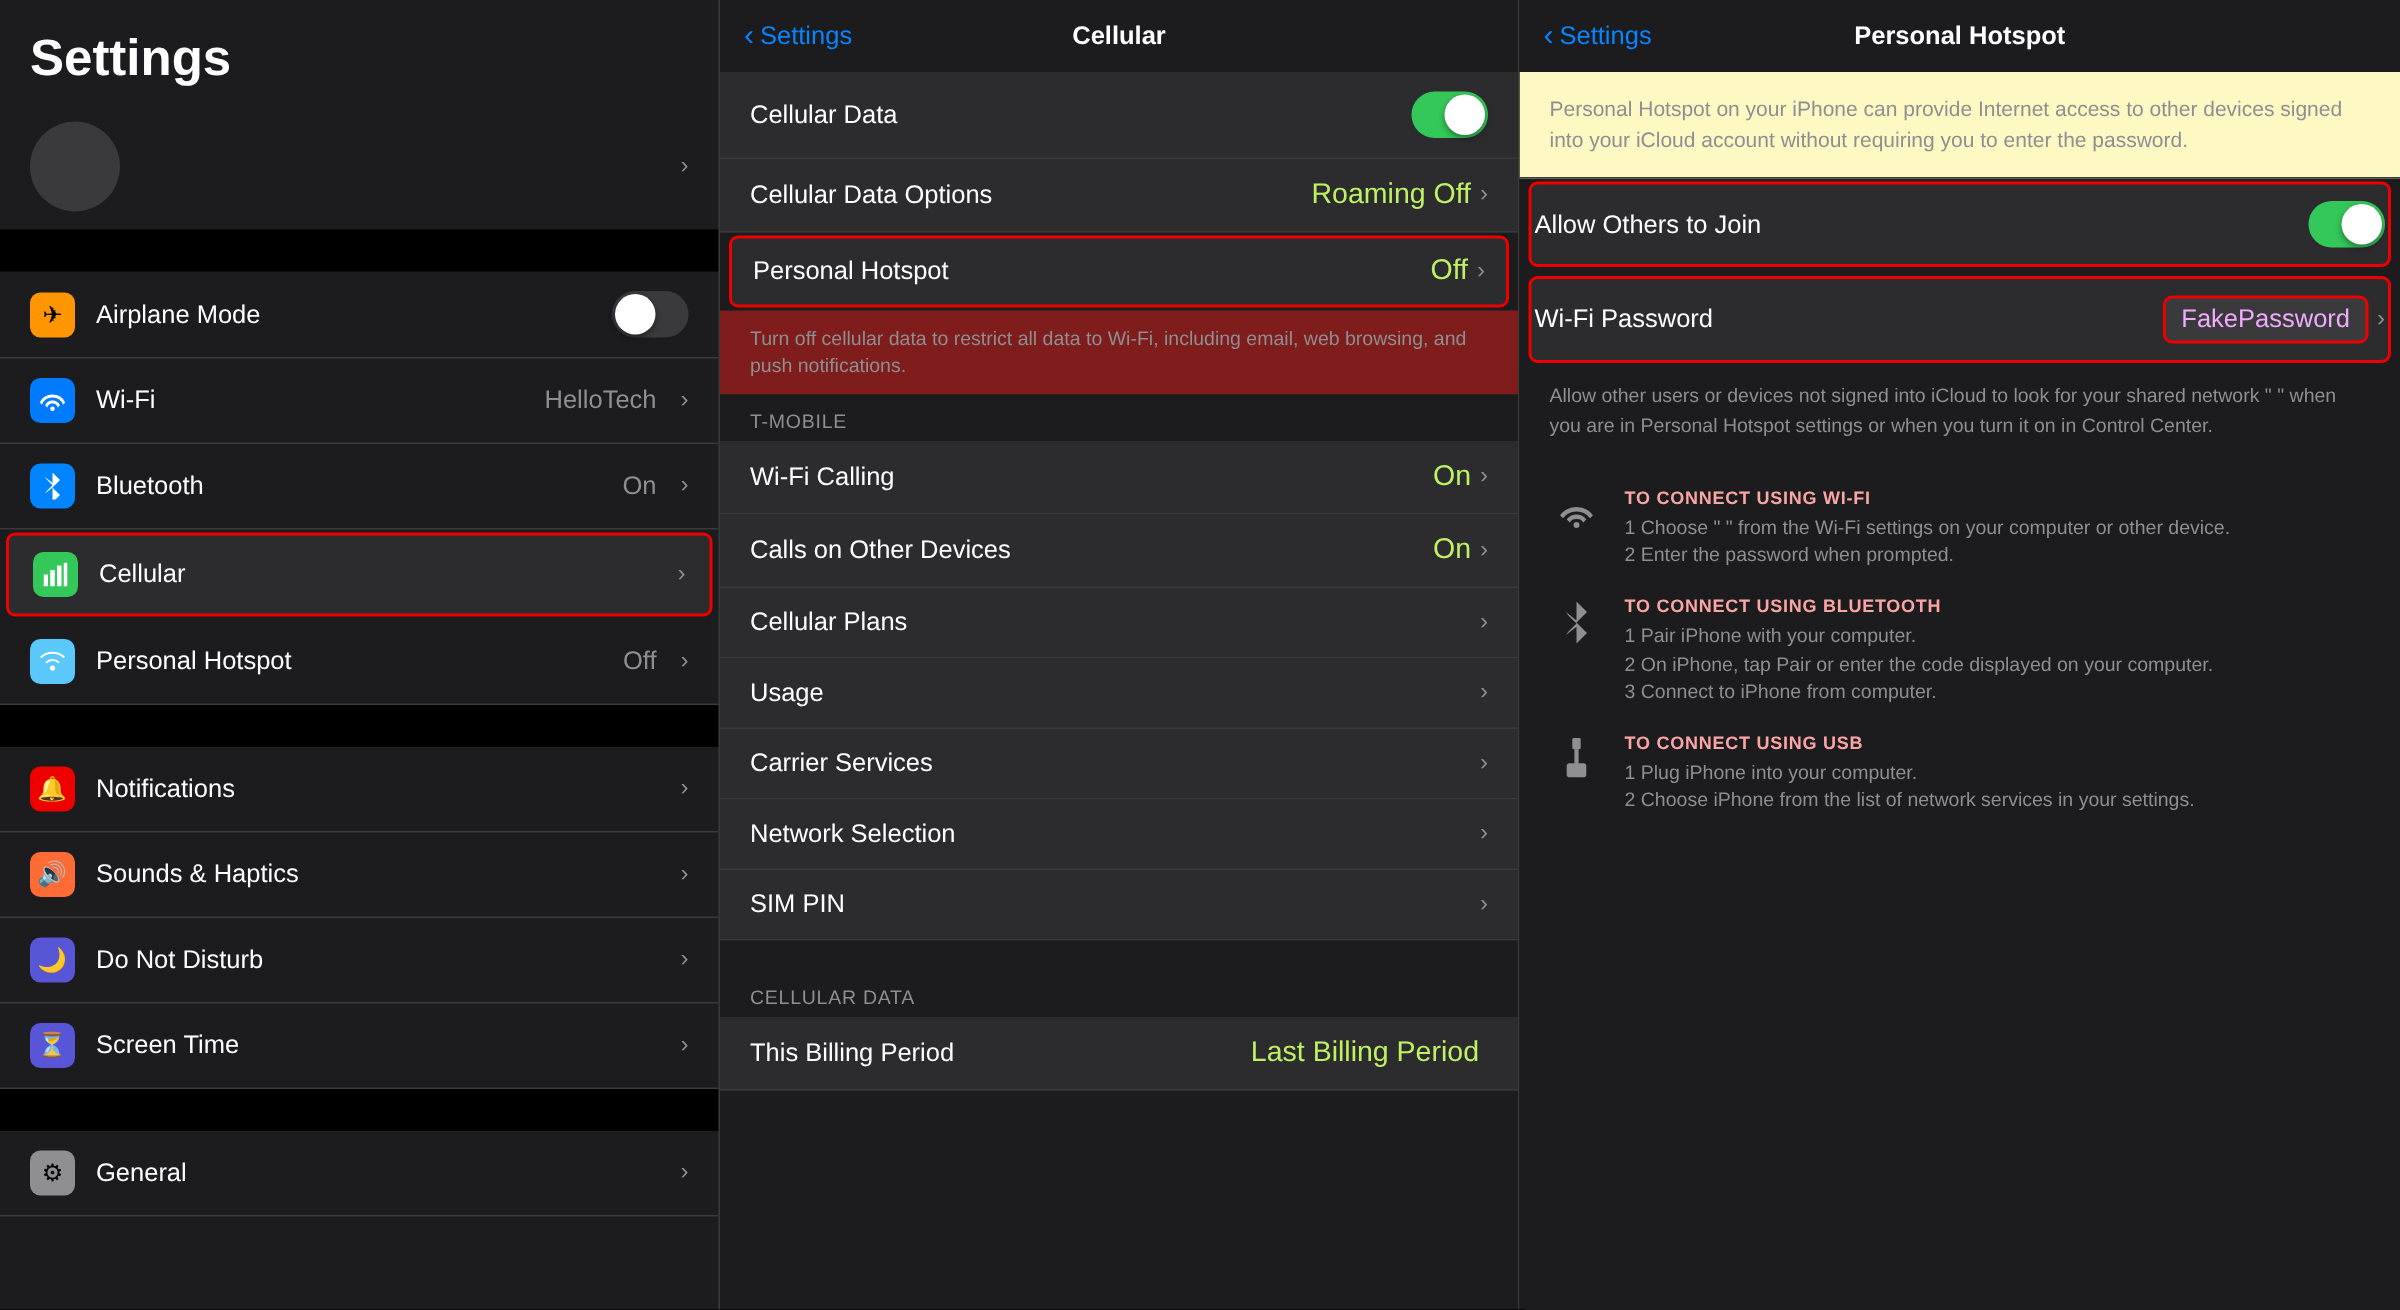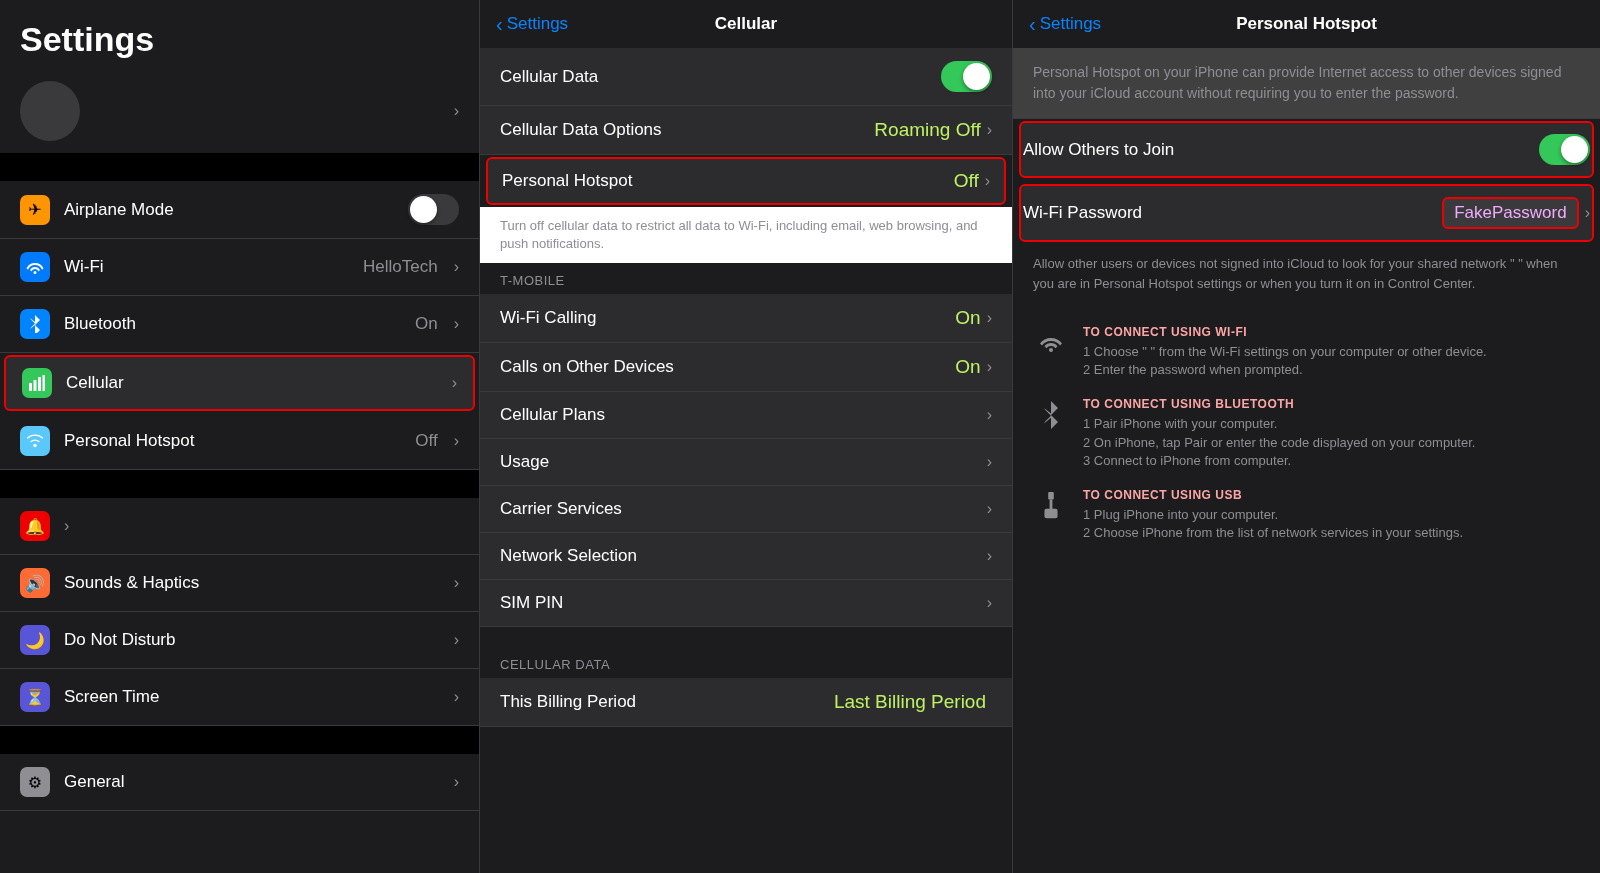--- a/index.html
+++ b/index.html
@@ -224,21 +224,21 @@
       text-transform: uppercase;
       letter-spacing: 0.5px;
       background: #1c1c1e;
     }
 
     .info-text {
       padding: 10px 20px;
       color: #8e8e93;
       font-size: 13px;
       line-height: 1.4;
-      background: #ffffff;
+      background: #7f1d1d;
     }
 
     .section-gap-sm {
       height: 20px;
       background: #1c1c1e;
     }
 
     
     .panel-3 {
       flex: 1;
@@ -247,21 +247,21 @@
       display: flex;
       flex-direction: column;
       overflow: hidden;
     }
 
     .hotspot-info {
       padding: 14px 20px;
       color: #8e8e93;
       font-size: 14px;
       line-height: 1.5;
-      background: #404040;
+      background: #fef9c3;
       border-bottom: 1px solid #3a3a3c;
     }
 
     .hotspot-row {
       display: flex;
       align-items: center;
       padding: 13px 20px;
       border-bottom: 1px solid #3a3a3c;
       background: #2c2c2e;
     }
@@ -403,20 +403,21 @@
     </div>
     <span class="item-label">Personal Hotspot</span>
     <span class="item-value">Off</span>
     <span class="chevron-icon">›</span>
   </div>
 
   <div class="section-gap"></div>
 
   <div class="settings-item">
     <div class="item-icon icon-red">🔔</div>
+    <span class="item-label">Notifications</span>
     <span class="chevron-icon">›</span>
   </div>
 
   <div class="settings-item">
     <div class="item-icon" style="background:#ff6b35;">🔊</div>
     <span class="item-label">Sounds &amp; Haptics</span>
     <span class="chevron-icon">›</span>
   </div>
 
   <div class="settings-item">

